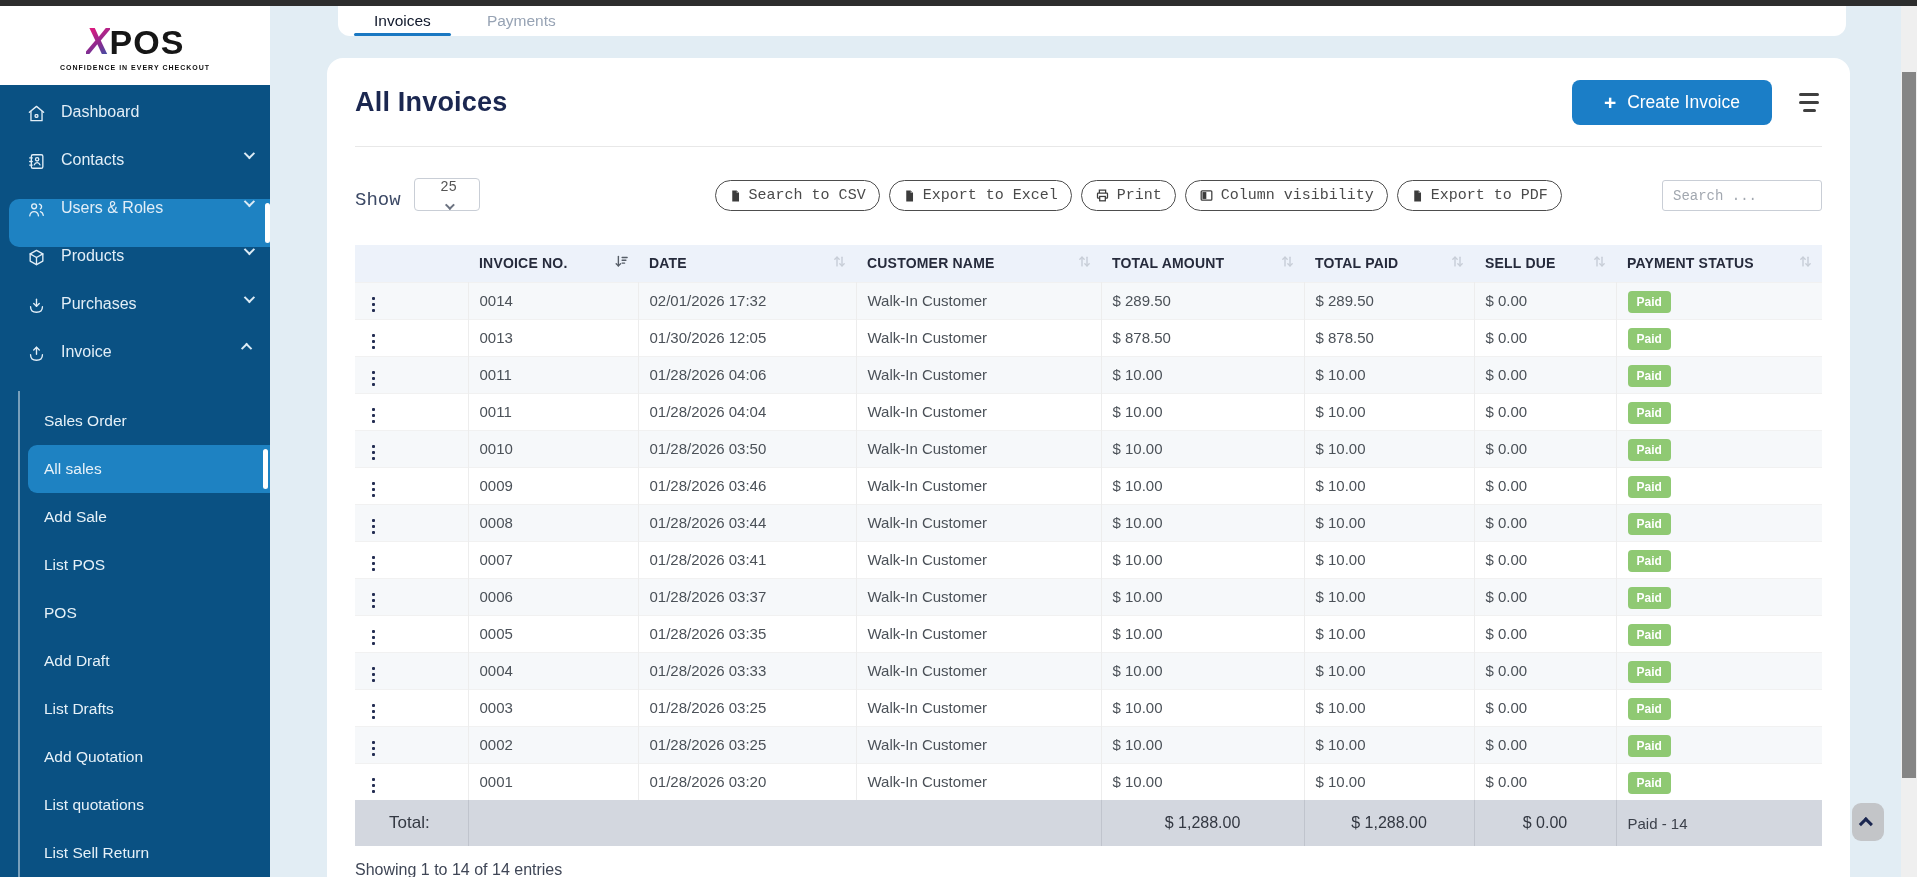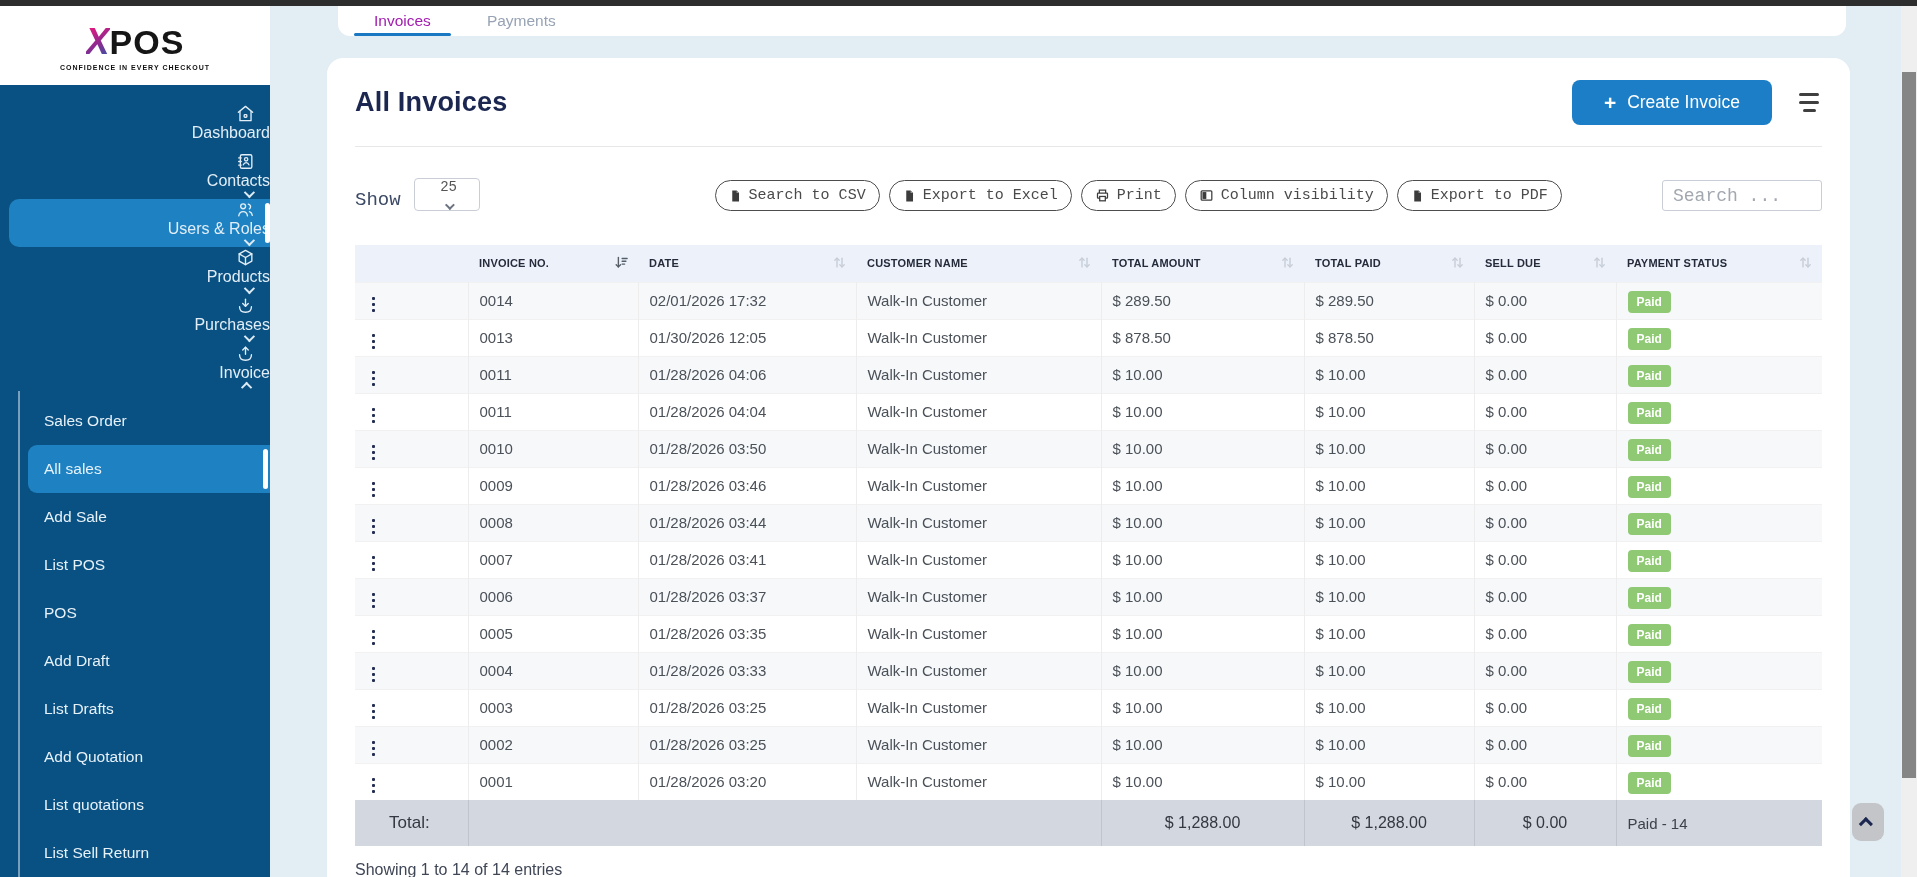--- a/index.html
+++ b/index.html
@@ -16,22 +16,22 @@
   .sidebar { position:absolute; left:0; top:6px; width:270px; height:871px; background:#0a5183; z-index:5; overflow:hidden; display:flex; flex-direction:column; }
   .logo-block { background:#fff; height:88px; display:flex; flex-direction:column; align-items:center; justify-content:center; }
   .logo-row { display:flex; align-items:baseline; }
   .logo-x { font-size:36px; font-weight:800; font-style:italic;
             background:linear-gradient(150deg,#e5187d 15%,#8a2b90 55%,#2c59a8 90%);
             -webkit-background-clip:text; background-clip:text; color:transparent; }
   .logo-rest { font-size:34px; font-weight:800; color:#161616; letter-spacing:1px; }
   .logo-tagline { font-size:7px; font-weight:bold; letter-spacing:1px; color:#101010; margin-top:1px; }
 
   .side-nav { padding-top:18px; }
-  .side-item { position:relative; display:flex; align-items:flex-end; height:48px; padding-left:27px;
-               color:#e2eef7; font-size:16px; cursor:pointer;flex-direction:column; }
+  .side-item { position:relative; display:flex; align-items:flex-start; height:48px; padding-left:27px;
+               color:#e2eef7; font-size:16px; cursor:pointer; }
   .side-item .s-icon { width:21px; height:21px; margin-right:13px; display:inline-flex; align-items:center; color:#e2eef7; }
   .side-item .chev-wrap { margin-left:auto; margin-right:18px; display:inline-flex; }
   .side-item.active { background:#1e82c2; margin-left:9px; padding-left:18px; border-radius:10px 0 0 10px; }
   .side-item.active::after { content:""; position:absolute; right:0; top:4px; bottom:4px; width:5px; background:#fff; border-radius:3px; }
 
   .submenu { position:relative; flex:1; padding-top:6px; }
   .submenu::before { content:""; position:absolute; left:18px; top:0; bottom:0; width:2px; background:rgba(255,255,255,0.45); }
   .sub-item { position:relative; display:flex; align-items:center; height:48px; padding-left:44px;
               color:#e6f1f8; font-size:15.5px; cursor:pointer; }
   .sub-item.active { background:#1e82c2; margin-left:28px; padding-left:16px; border-radius:9px 0 0 9px; }
@@ -41,21 +41,21 @@
   .chev.down { transform:rotate(45deg) translateY(-2px); }
   .chev.up   { transform:rotate(-135deg) translateY(-2px); }
 
   
   .main { position:absolute; left:270px; top:6px; right:0; bottom:0; background:#e2edf4; overflow:hidden; }
 
   .tabbar { position:absolute; left:68px; top:0; width:1508px; height:30px; background:#fff;
             border-radius:0 0 12px 12px; display:flex; align-items:stretch; padding-left:8px; }
   .tab { position:relative; background:none; border:none; font-family:inherit; font-size:15.5px;
          color:#97a3b4; padding:0 28px; cursor:pointer; }
-  .tab.active { color:#a21caf; }
+  .tab.active { color:#0f172a; }
   .tab.active::after { content:""; position:absolute; left:8px; right:8px; bottom:0; height:3px; background:#1a78c2; border-radius:2px; }
 
   .card { position:absolute; left:57px; top:52px; width:1523px; height:860px; background:#fff;
           border-radius:16px; padding:20px 28px 0; }
 
   .title-row { display:flex; align-items:center; height:48px; }
   .page-title { margin:0; font-size:27px; font-weight:800; color:#1b2750; letter-spacing:0.2px; }
   .create-btn { margin-left:auto; background:#1b7ec7; color:#fff; border:none; border-radius:8px;
                 height:45px; padding:0 32px; font-size:17.5px; font-family:inherit; display:flex;
                 align-items:center; gap:11px; cursor:pointer; }
@@ -74,27 +74,27 @@
                background:#fff; display:flex; align-items:center; justify-content:space-between;
                padding:0 11px 0 15px; font-size:14px; color:#555; cursor:pointer;flex-direction:column; }
   .page-size .chev { color:#6b7280; width:7px; height:7px; }
 
   .export-group { display:flex; gap:9px; margin-left:235px; }
   .pill { display:flex; align-items:center; gap:7px; height:31px; padding:0 13px; background:#fff;
           border:1.6px solid #4d4d4d; border-radius:16px; color:#4a4a4a; font-size:15px; font-family:inherit; cursor:pointer; }
   .pill .p-icon { display:inline-flex; }
 
   .search-input { margin-left:auto; width:160px; height:31px; border:1px solid #c9ced6; border-radius:3px;
-                  padding:0 10px; font-size:18px; color:#555; font-family:inherit; }
+                  padding:0 10px; font-size:14px; color:#555; font-family:inherit; }
   .search-input::placeholder { color:#a2a8b0; }
 
   
   .table-wrap { margin-top:34px; }
   table { width:100%; border-collapse:collapse; table-layout:fixed; }
-  thead th { background:#edf2fa; height:37px; font-size:11px; color:#262b3c; text-align:left;
+  thead th { background:#edf2fa; height:37px; font-size:14px; color:#262b3c; text-align:left;
              padding:0 9px 0 11px; letter-spacing:0.2px; cursor:pointer; }
   thead th .hwrap { display:flex; align-items:center; justify-content:space-between; }
   tbody td { height:37px; font-size:15px; color:#4b5158; padding:0 11px; border-right:1px solid #ededed;
              border-top:1px solid #f1f1f1; overflow:hidden; white-space:nowrap; }
   tbody td:last-child { border-right:none; }
   tbody tr:nth-child(odd)  { background:#f6f8fa; }
   tbody tr:nth-child(even) { background:#ffffff; }
 
   .kebab { display:inline-flex; flex-direction:column; gap:3px; padding:4px 6px; cursor:pointer; }
   .kebab i { width:3px; height:3px; background:#232d52; border-radius:1px; }

